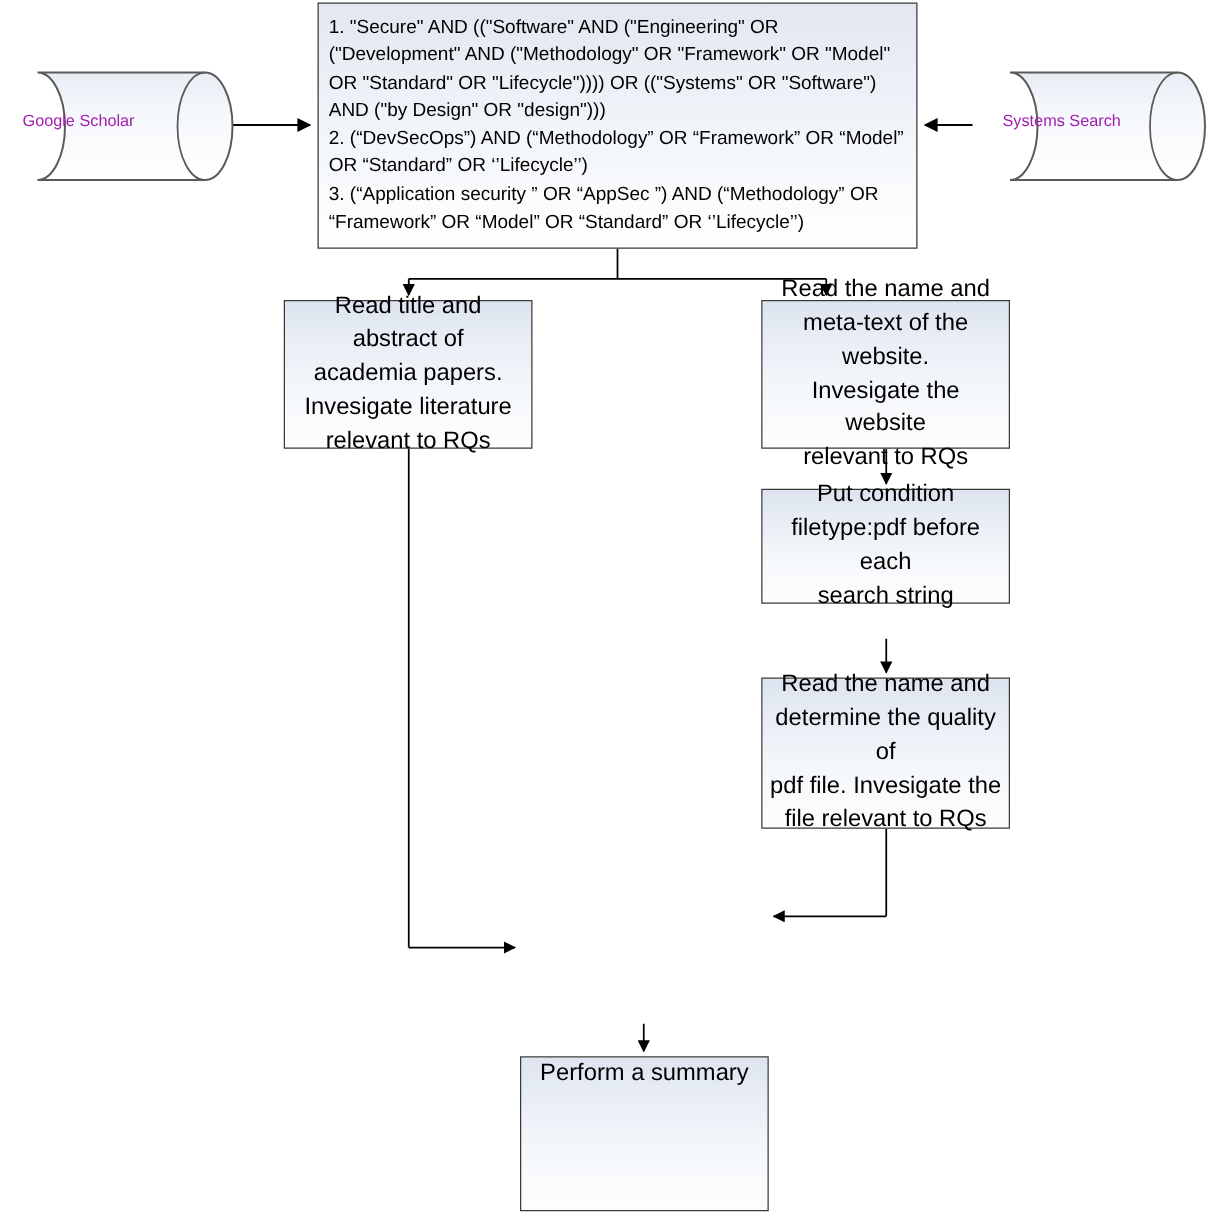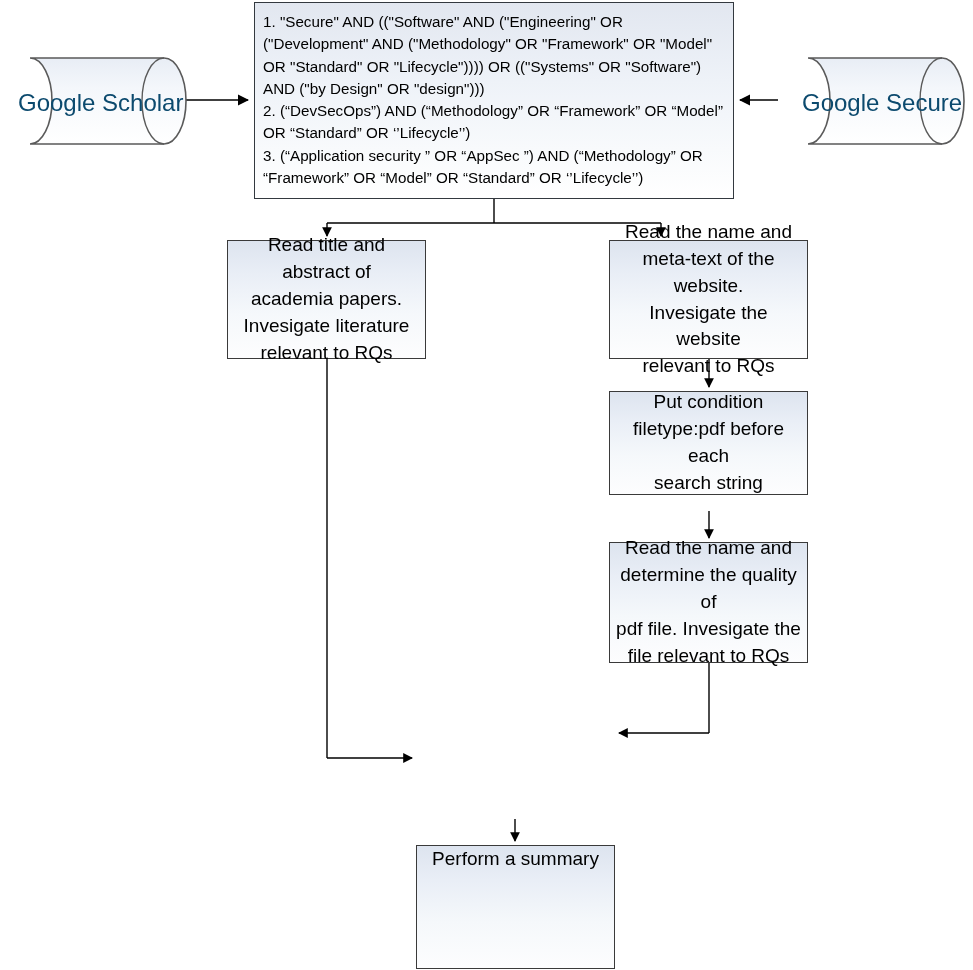--- a/index.html
+++ b/index.html
@@ -63,43 +63,43 @@
     padding: 8px 6px 4px 8px;
   }
 
   #node-read-papers {
     left: 227px; top: 240px; width: 199px; height: 119px;
   }
   #node-read-website {
     left: 609px; top: 240px; width: 199px; height: 119px;
   }
   #node-filetype {
-    left: 609px; top: 391px; width: 199px; height: 104px;
+    left: 609px; top: 391px; width: 199px; height: 92px;
   }
   #node-read-pdf {
     left: 609px; top: 542px; width: 199px; height: 121px;
   }
   #node-allocate {
     left: 416px; top: 701px; width: 199px; height: 118px;
   }
   #node-summary {
     left: 416px; top: 845px; width: 199px; height: 124px;
     align-items: flex-start;
   }
   #node-summary .txt {
   }
 
   
   .cylinder {
     position: absolute;
   }
   .cyl-label {
     position: absolute;
-    font-size: 24px;
-    color: #0c4a6e;
+    font-size: 13px;
+    color: #a21caf;
     white-space: nowrap;
   }
   #cyl-scholar { left: 0px; top: 56px; width: 196px; height: 90px; }
   #cyl-scholar .cyl-label { left: 18px; top: 33px; }
   #cyl-search { left: 778px; top: 56px; width: 196px; height: 90px; }
   #cyl-search .cyl-label { left: 24px; top: 33px; }
 </style>
 </head>
 <body>
 
@@ -161,21 +161,21 @@
       <path d="M 164 2 A 22 43 0 0 0 164 88" fill="none" stroke="#5a5a5a" stroke-width="1.4"></path>
     </svg>
     <span class="cyl-label">Google Scholar</span>
   </div>
 
   <div class="cylinder" id="cyl-search">
     <svg width="196" height="90" viewBox="0 0 196 90">
       <path d="M 30 2 L 164 2 A 22 43 0 0 1 164 88 L 30 88 A 22 43 0 0 0 30 2 Z" fill="url(#cylGrad)" stroke="#5a5a5a" stroke-width="1.6"></path>
       <path d="M 164 2 A 22 43 0 0 0 164 88" fill="none" stroke="#5a5a5a" stroke-width="1.4"></path>
     </svg>
-    <span class="cyl-label">Google Secure</span>
+    <span class="cyl-label">Systems Search</span>
   </div>
 
   <div class="node" id="node-query">
     <span class="txt">1. "Secure" AND (("Software" AND ("Engineering" OR ("Development" AND ("Methodology" OR "Framework" OR "Model" OR "Standard" OR "Lifecycle")))) OR (("Systems" OR "Software") AND ("by Design" OR "design")))
 2. (“DevSecOps”) AND (“Methodology” OR “Framework” OR “Model” OR “Standard” OR ‘’Lifecycle’’)
 3. (“Application security ” OR “AppSec ”) AND (“Methodology” OR “Framework” OR “Model” OR “Standard” OR ‘’Lifecycle’’)</span>
   </div>
 
   <div class="node" id="node-read-papers">
     <span class="txt">Read title and abstract of

